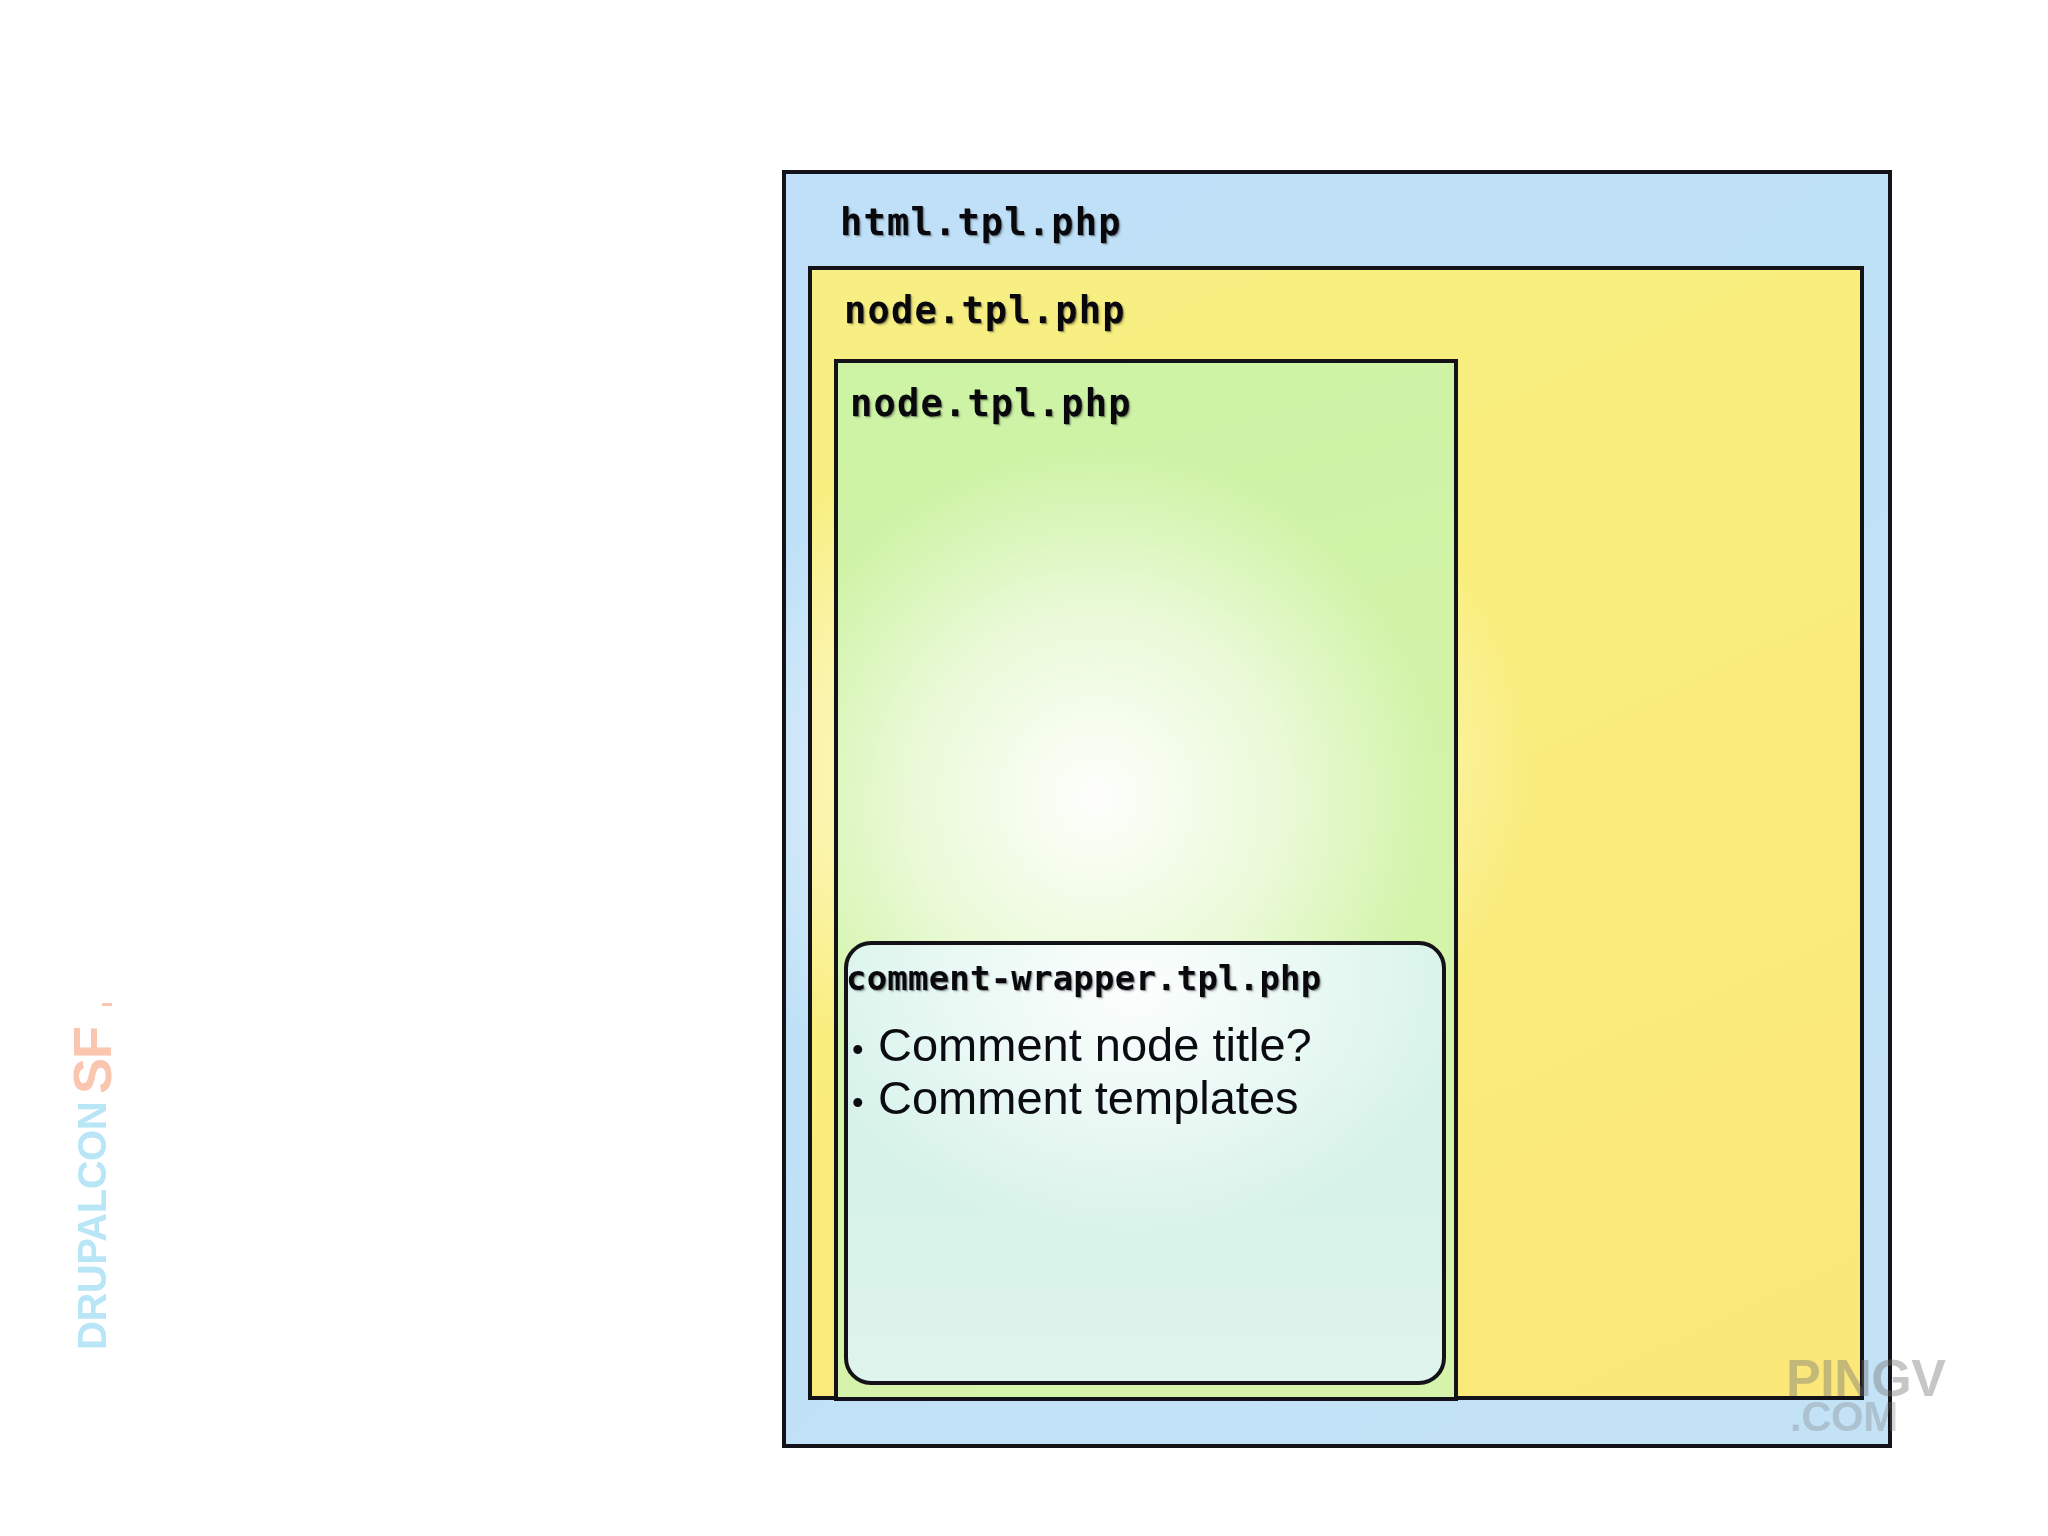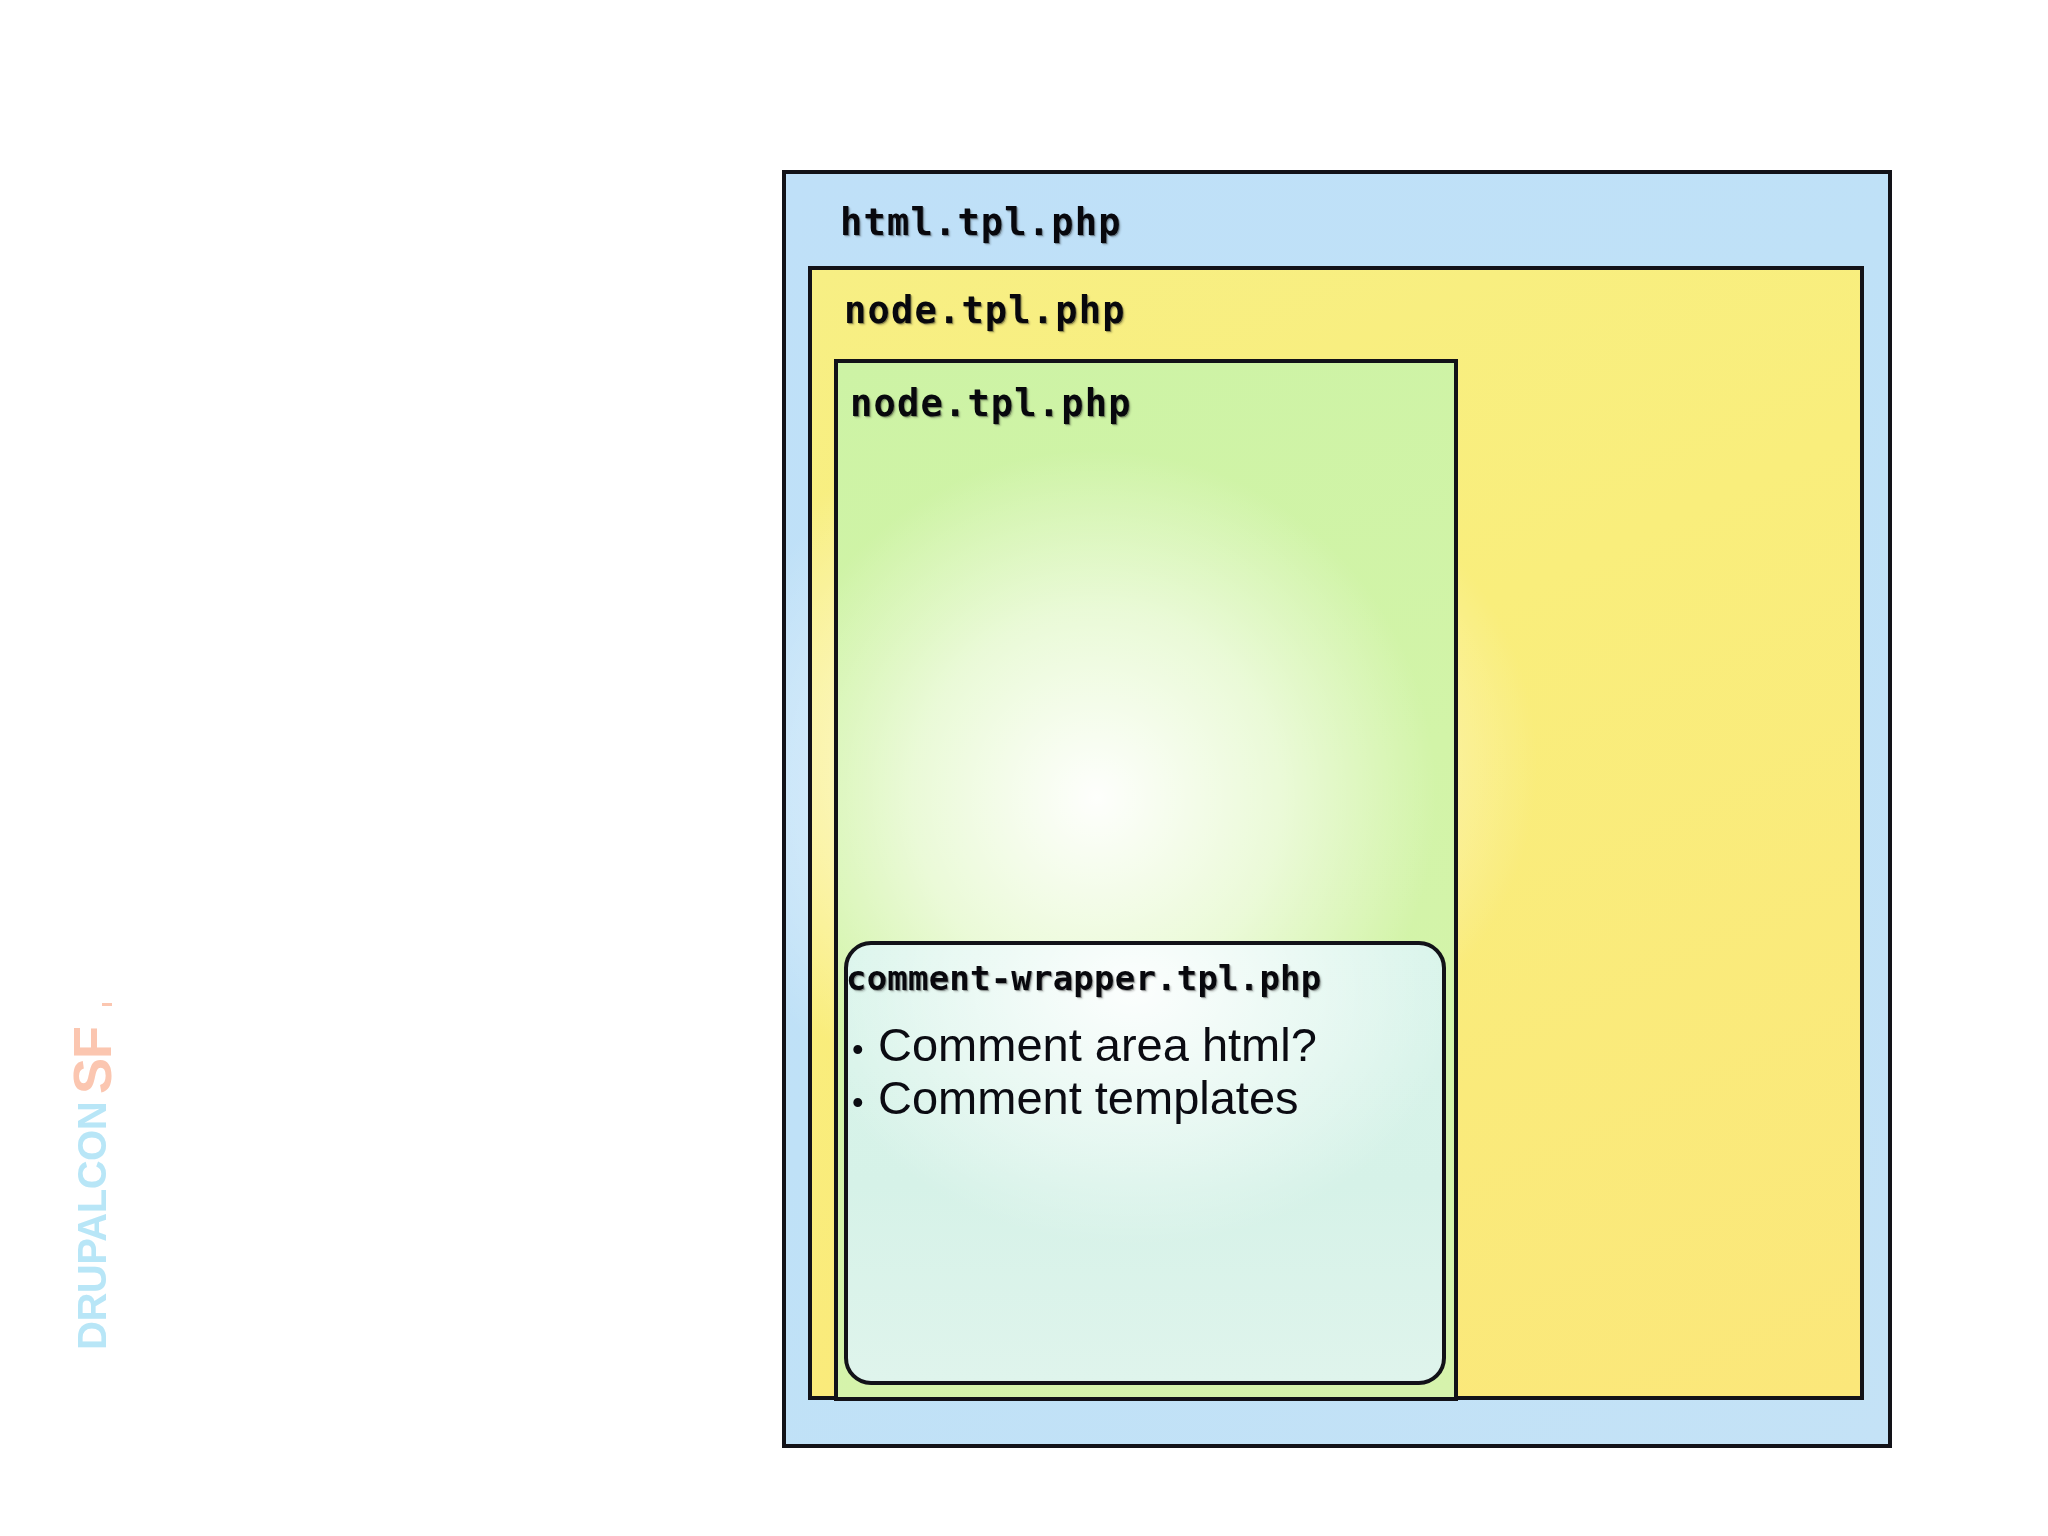--- a/index.html
+++ b/index.html
@@ -248,33 +248,37 @@
 
         <div id="label-node" class="tpl-label">node.tpl.php</div>
 
         <div id="box-comment" class="tpl-box">
 
           <div id="label-comment" class="tpl-label">comment-wrapper.tpl.php</div>
 
           <ul id="comment-bullets">
             <li>
               <span class="bullet-dot">•</span>
-              <span>Comment area html?</span>
+              <span>Comment node title?</span>
             </li>
             <li>
               <span class="bullet-dot">•</span>
               <span>Comment templates</span>
             </li>
           </ul>
 
         </div>
       </div>
     </div>
   </div>
 
   <div id="drupalcon-logo">
     <span id="drupalcon-word">DRUPALCON</span>
     <span id="drupalcon-sf">SF</span>
     <span id="drupalcon-mark"></span>
   </div>
 
+  <div id="pingv-logo">
+    <span id="pingv-word">PINGV</span>
+    <span id="pingv-com">.COM</span>
+  </div>
 
 </div>
 
 </body></html>

